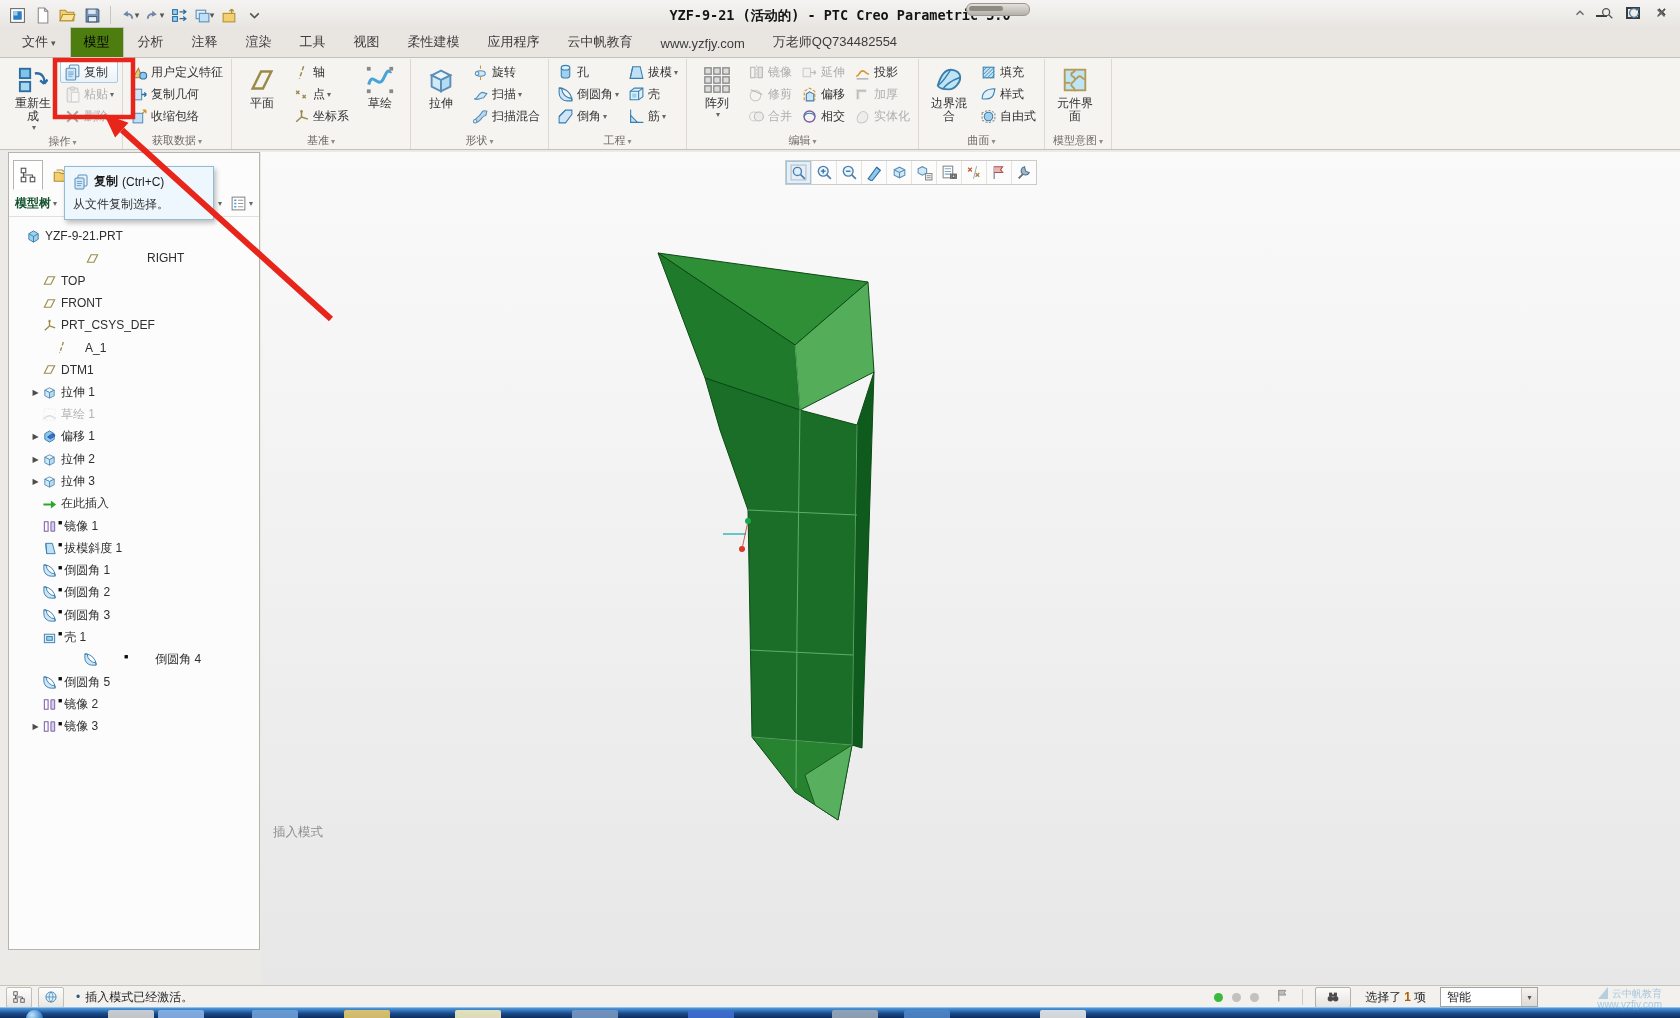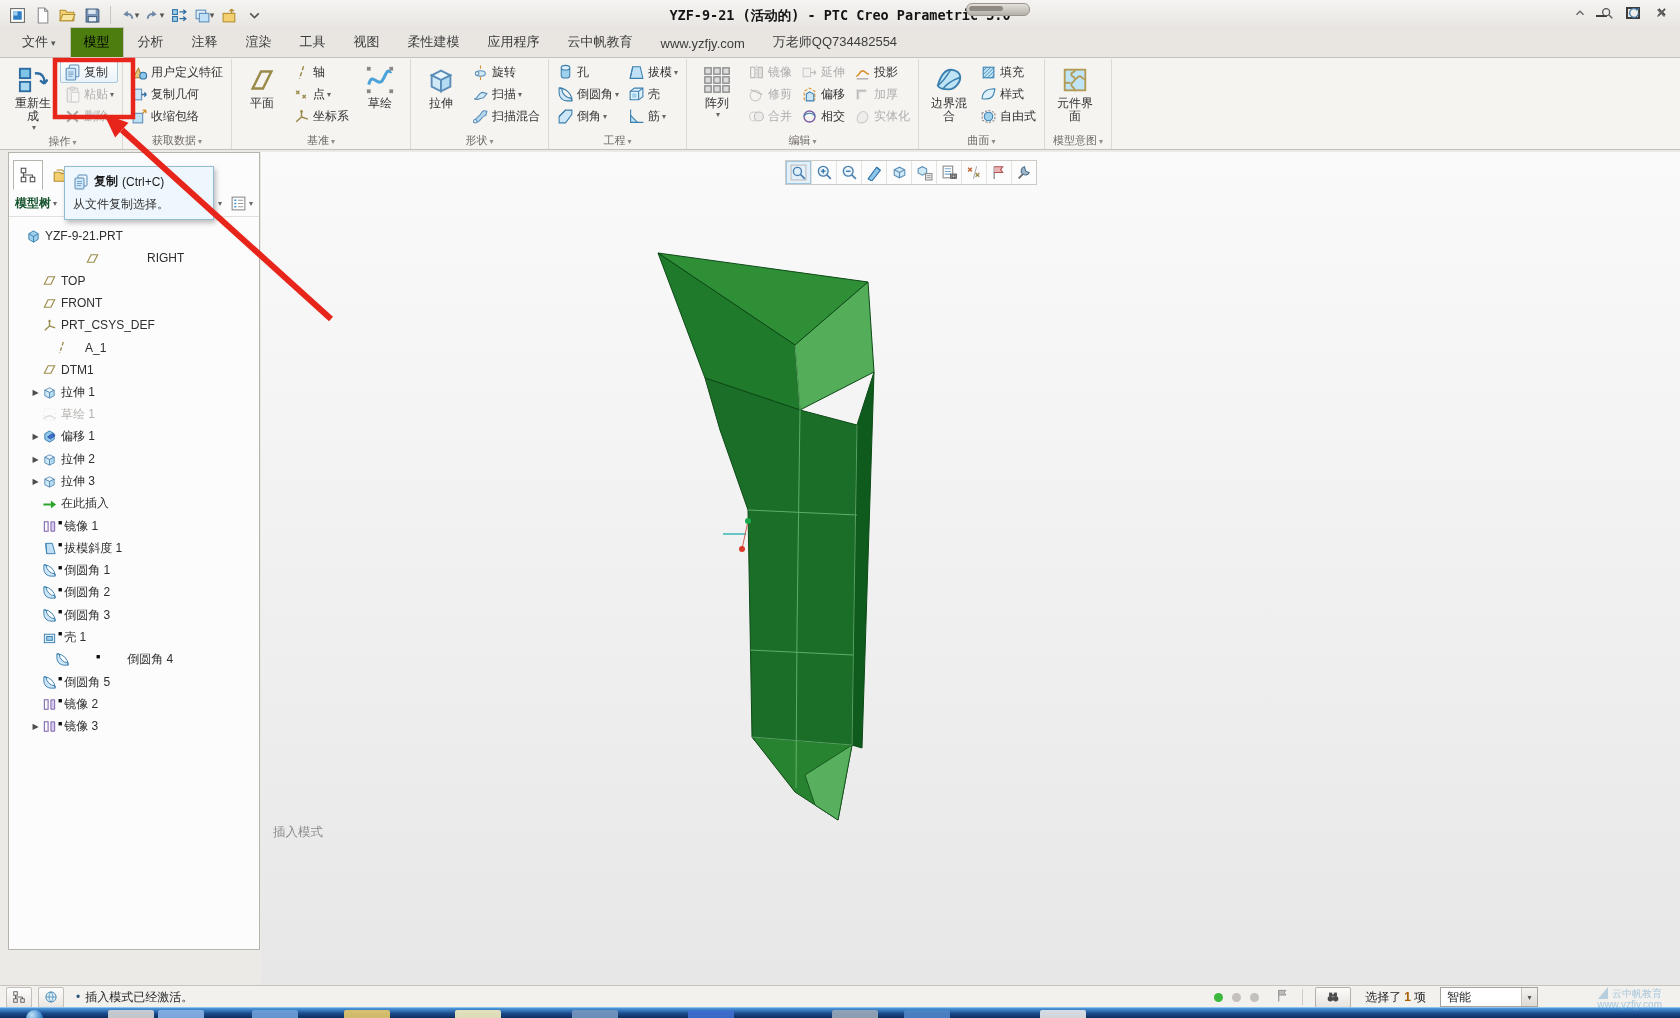--- a/index.html
+++ b/index.html
@@ -932,21 +932,21 @@
         <span class="texp"></span>
         <span class="ic">
           <svg viewBox="0 0 16 16">
             <rect x="2.5" y="4.5" width="11" height="9" fill="#dff0fa" stroke="#3a7fae"></rect>
             <rect x="5" y="7" width="6" height="4" fill="#9fd0ec" stroke="#3a7fae"></rect>
           </svg>
         </span>
         <span class="tmark">■</span>
         <span>壳 1</span>
       </div>
-      <div class="trow" style="padding-left: 8px; gap: 25px;">
+      <div class="trow" style="padding-left: 36px; gap: 25px;">
         <span class="texp"></span>
         <span class="ic">
           <svg viewBox="0 0 16 16">
             <path d="M2 2v4.5A7.5 7.5 0 009.5 14H14v-2.5A9.5 9.5 0 014.5 2z" fill="#cfe6f8" stroke="#3a7fae"></path>
             <path d="M2 2a12 12 0 0112 12" fill="none" stroke="#3a7fae"></path>
           </svg>
         </span>
         <span class="tmark">■</span>
         <span>倒圆角 4</span>
       </div>

